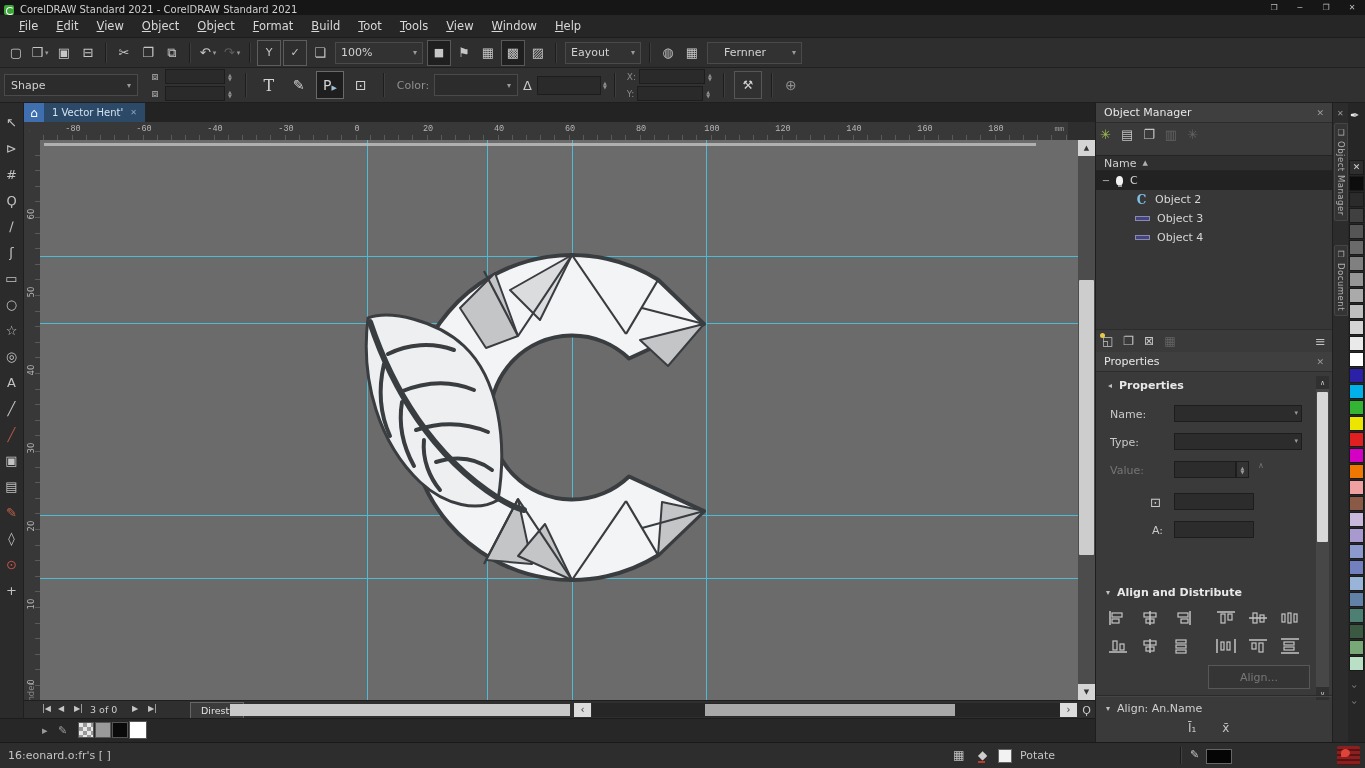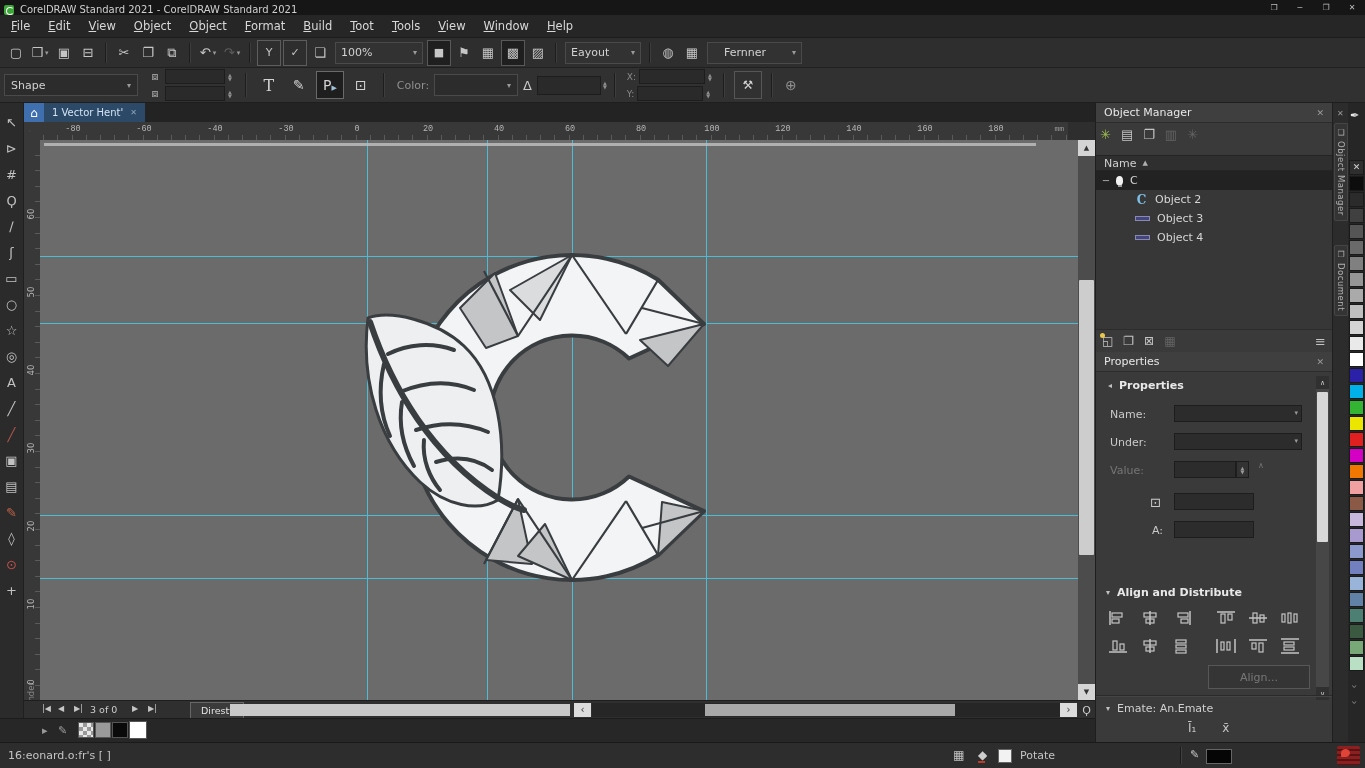--- a/index.html
+++ b/index.html
@@ -11,21 +11,21 @@
             display:flex;align-items:flex-end;font-size:10px;color:#cfcfcf;}
   .appicon{width:10px;height:10px;margin:0 6px 0 4px;background:#3da639;border-radius:2px;
            display:inline-block;position:relative;}
   .appicon::after{content:"";position:absolute;left:2px;top:2px;width:6px;height:6px;
            border:1px solid #fff;border-radius:50%;border-right-color:transparent;}
   .wincontrols{margin-left:auto;display:flex;align-items:center;height:100%;}
   .winbtn{width:26px;height:100%;display:flex;align-items:center;justify-content:center;
           font-size:8px;color:#bdbdbd;}
   
   .menubar{position:absolute;left:0;top:15px;width:100%;height:23px;background:#262626;
-           display:flex;align-items:center;padding-left:2px;border-bottom:1px solid #1c1c1c;box-sizing:border-box;}
+           display:flex;align-items:center;padding-left:10px;border-bottom:1px solid #1c1c1c;box-sizing:border-box;}
   .menu-item{padding:3px 9px;font-size:11.5px;color:#d8d8d8;}
   .menu-item u{text-decoration:underline;}
   
   .toolbar{position:absolute;left:0;top:38px;width:100%;height:30px;background:#2e2e2e;
            display:flex;align-items:center;padding-left:4px;border-bottom:1px solid #202020;box-sizing:border-box;}
   .tbtn{min-width:22px;height:24px;display:inline-flex;align-items:center;justify-content:center;
         font-size:13px;color:#c6c6c6;margin:0 1px;}
   .tbtn.boxed{border:1px solid #5c5c5c;width:22px;font-size:11px;}
   .tbtn.active{background:#1f1f1f;border:1px solid #585858;}
   .tbtn.disabled{color:#5c5c5c;}
@@ -519,21 +519,21 @@
       <span class="x">✕</span>
     </div>
     <div class="sechdr" style="left:12px;top:276px;">
       <span class="tri">◂</span>
       <span>Properties</span>
     </div>
     <span class="flabel" style="left:14px;top:305px;">Name:</span>
     <span class="finput" style="left:78px;top:302px;width:128px;">
         <span class="dd">▾</span>
       </span>
-    <span class="flabel" style="left:14px;top:333px;">Under:</span>
+    <span class="flabel" style="left:14px;top:333px;">Type:</span>
     <span class="finput" style="left:78px;top:330px;width:128px;">
         <span class="dd">▾</span>
       </span>
     <span class="flabel dim" style="left:14px;top:361px;">Value:</span>
     <span class="finput" style="left:78px;top:358px;width:62px;"></span>
     <span class="fspin" style="left:140px;top:358px;">▲<br>▼</span>
     <span class="flabel dim" style="left:162px;top:358px;font-size:8px;">∧</span>
     <span class="flabel" style="left:54px;top:392px;font-size:13px;">⊡</span>
     <span class="finput" style="left:78px;top:390px;width:80px;"></span>
     <span class="flabel" style="left:56px;top:421px;">A:</span>
@@ -637,21 +637,21 @@
             <rect x="4" y="9" width="10" height="3" fill="none" stroke="#c4c4c4" stroke-width="1.2"></rect>
           </svg>
         </span>
       </div>
     <div class="alignbtn">
         <span>Align...</span>
       </div>
     <div class="hdivider"></div>
     <div class="sechdr" style="left:10px;top:599px;font-weight:normal;color:#d0d0d0;">
       <span class="tri">▾</span>
-      <span>Emate: An.Emate</span>
+      <span>Align: An.Name</span>
     </div>
     <div class="subicons" id="subicons">
         <span>Ī₁</span>
         <span>x̄</span>
       </div>
   </div>
 
   <div class="rightstrip" id="rightstrip">
     <span class="rstrip-x">✕</span>
   <div class="vtab" style="top: 20px;">

